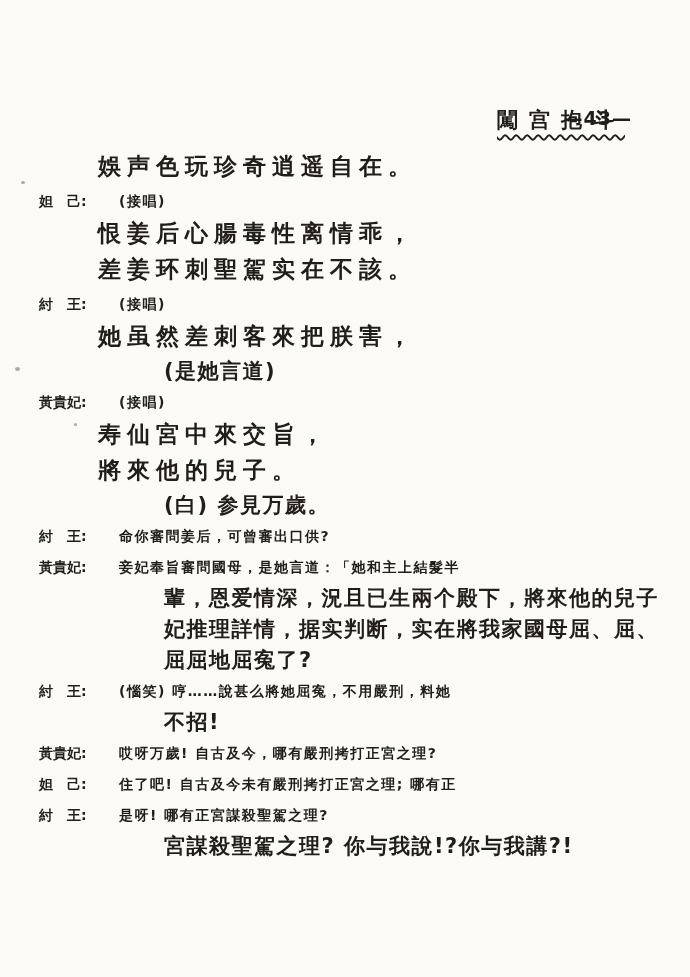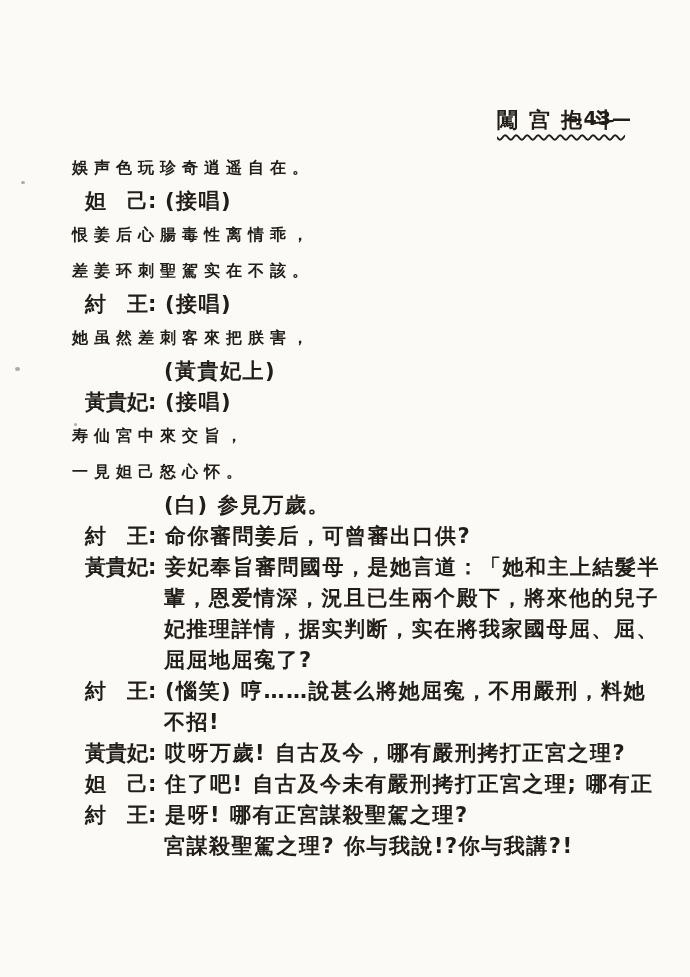--- a/index.html
+++ b/index.html
@@ -33,26 +33,27 @@
   }
   .pagenum {
     position: absolute; right: 58px; top: 1px;
     font-size: 19px;
     letter-spacing: 1px;
   }
   
   .content { position: absolute; top: 150px; left: 0; width: 100%; }
   .line { line-height: 31px; white-space: nowrap; }
   .song {
-    padding-left: 72px;
-    font-size: 16px;
+    padding-left: 98px;
+    font-size: 23px;
     letter-spacing: 6px;
     line-height: 36px;
+    font-family: Liberation Mono, monospace;
   }
-  .label-line { padding-left: 85px; font-size: 21px; letter-spacing: 1.5px; }
+  .label-line { padding-left: 39px; font-size: 14px; letter-spacing: 1.5px; }
   .speaker { display: inline-block; width: 80px; letter-spacing: 0; }
   .stage, .cont { padding-left: 164px; font-size: 21px; letter-spacing: 1.5px; }
   
   .speck { position: absolute; background: #6b6760; border-radius: 50%; opacity: .55; }
   .speck.s1 { left: 21px; top: 181px; width: 4px; height: 3px; }
   .speck.s2 { left: 15px; top: 367px; width: 5px; height: 4px; }
   .speck.s3 { left: 74px; top: 423px; width: 3px; height: 3px; }
   
   .watermark {
     position: absolute; right: 8px; bottom: 8px;
@@ -72,24 +73,24 @@
     <div class="pagenum">—43—</div>
   </div>
 
   <div class="content">
     <div class="line song"><span>娛声色玩珍奇逍遥自在。</span></div>
     <div class="line label-line"><span class="speaker">妲　己:</span><span>(接唱)</span></div>
     <div class="line song"><span>恨姜后心腸毒性离情乖，</span></div>
     <div class="line song"><span>差姜环刺聖駕实在不該。</span></div>
     <div class="line label-line"><span class="speaker">紂　王:</span><span>(接唱)</span></div>
     <div class="line song"><span>她虽然差刺客來把朕害，</span></div>
-    <div class="line stage"><span>(黃貴妃上)</span></div>
+    <div class="line stage"><span>(是她言道)</span></div>
     <div class="line label-line"><span class="speaker">黃貴妃:</span><span>(接唱)</span></div>
     <div class="line song"><span>寿仙宮中來交旨，</span></div>
-    <div class="line song"><span>一見妲己怒心怀。</span></div>
+    <div class="line song"><span>將來他的兒子。</span></div>
     <div class="line stage"><span>(白) 参見万歲。</span></div>
     <div class="line label-line"><span class="speaker">紂　王:</span><span>命你審問姜后，可曾審出口供?</span></div>
     <div class="line label-line"><span class="speaker">黃貴妃:</span><span>妾妃奉旨審問國母，是她言道：「她和主上結髮半</span></div>
     <div class="line cont"><span>輩，恩爱情深，況且已生兩个殿下，將來他的兒子</span></div>
     <div class="line cont"><span>妃推理詳情，据实判断，实在將我家國母屈、屈、</span></div>
     <div class="line cont"><span>屈屈地屈寃了?</span></div>
     <div class="line label-line"><span class="speaker">紂　王:</span><span>(惱笑) 哼……說甚么將她屈寃，不用嚴刑，料她</span></div>
     <div class="line cont"><span>不招!</span></div>
     <div class="line label-line"><span class="speaker">黃貴妃:</span><span>哎呀万歲! 自古及今，哪有嚴刑拷打正宮之理?</span></div>
     <div class="line label-line"><span class="speaker">妲　己:</span><span>住了吧! 自古及今未有嚴刑拷打正宮之理; 哪有正</span></div>

